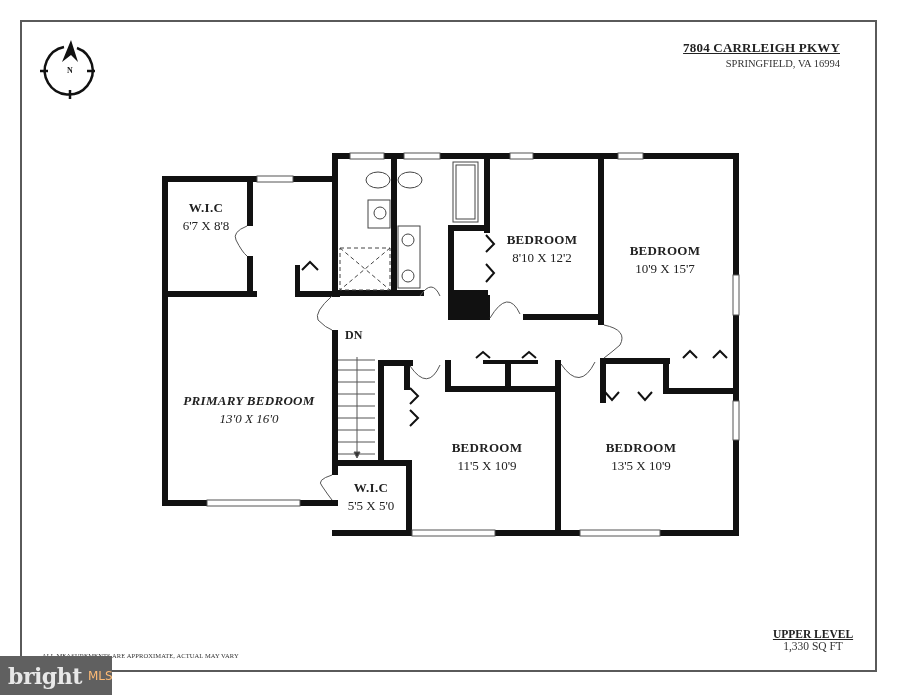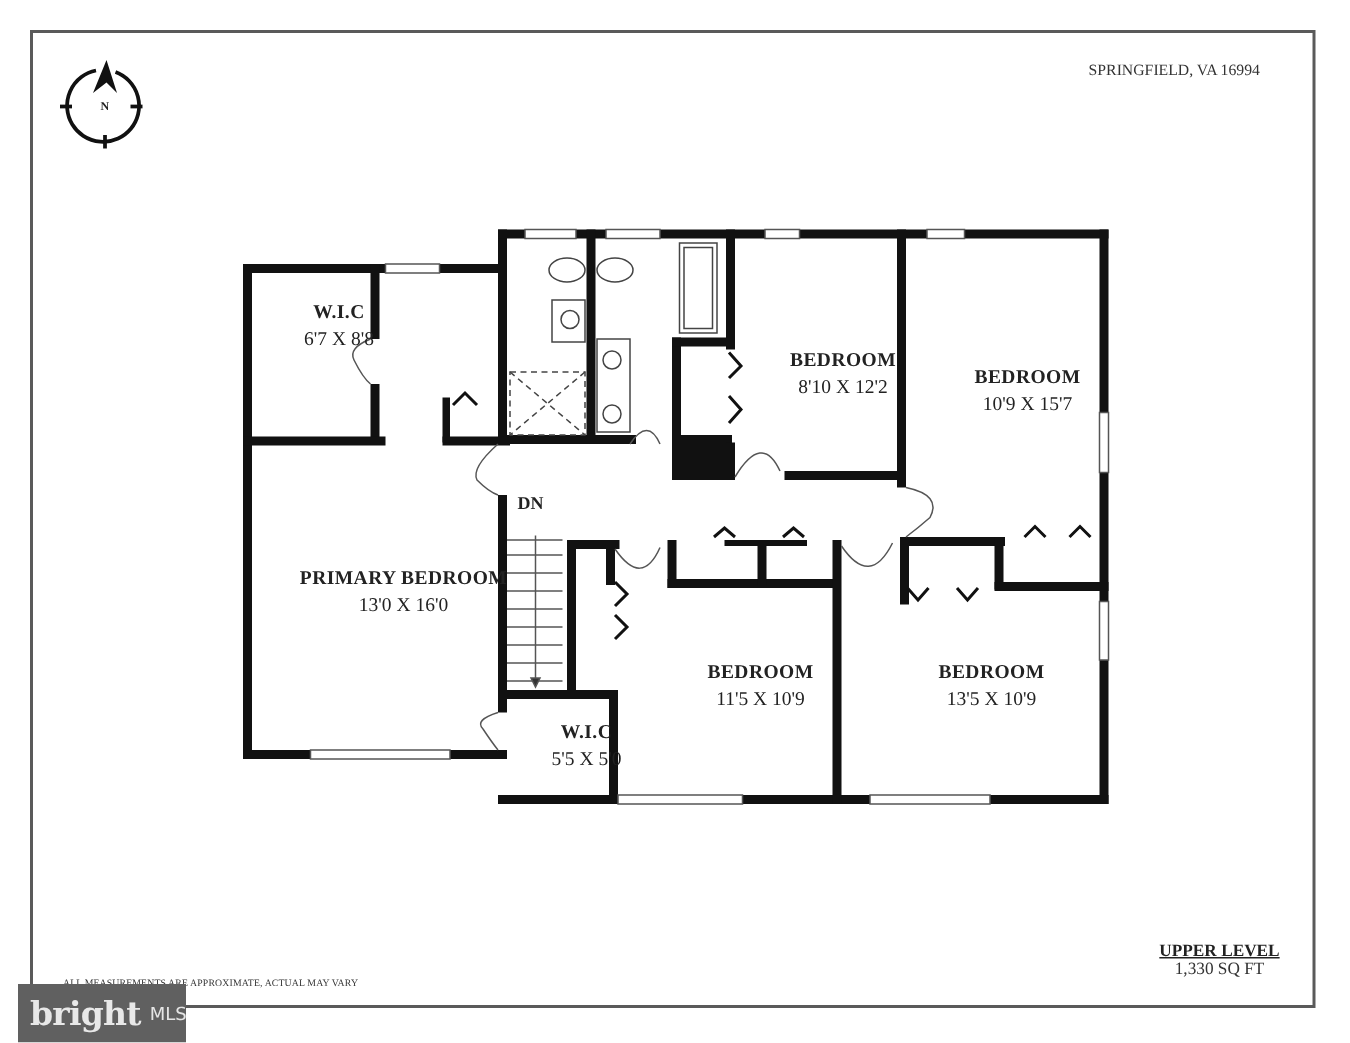--- a/index.html
+++ b/index.html
@@ -5,26 +5,26 @@
     html, body { margin: 0; padding: 0; background: #ffffff; }
     body { width: 900px; height: 695px; position: relative; overflow: hidden; font-family: "Liberation Serif", "DejaVu Serif", serif; }
     .frame { position: absolute; left: 20px; top: 20px; width: 857px; height: 652px; border: 2px solid #5a5a5a; box-sizing: border-box; }
     .title-block { position: absolute; right: 60px; top: 40px; text-align: right; }
     .addr { font-weight: bold; font-size: 13px; text-decoration: underline; color: #222; letter-spacing: 0.2px; }
     .city { font-size: 10.5px; color: #333; margin-top: 2px; }
     .level-block { position: absolute; left: 748px; top: 628px; width: 130px; text-align: center; }
     .level { font-weight: bold; font-size: 11.5px; text-decoration: underline; color: #222; }
     .sqft { font-size: 11.5px; color: #333; }
     .disclaimer { position: absolute; left: 42px; top: 652px; font-size: 6.5px; color: #333; letter-spacing: 0.1px; }
-    .brand { position: absolute; left: 12px; top: 656px; width: 112px; height: 39px; background: #606060; display: flex; align-items: center; padding-left: 8px; box-sizing: border-box; }
+    .brand { position: absolute; left: 0; top: 656px; width: 112px; height: 39px; background: #606060; display: flex; align-items: center; padding-left: 8px; box-sizing: border-box; }
     .brand-main { font-family: "DejaVu Serif", serif; font-size: 22px; color: #e8e8e8; font-weight: bold; letter-spacing: -0.5px; }
-    .brand-sub { font-family: "DejaVu Sans", sans-serif; font-size: 12px; color: #e5e5e5; margin-left: 6px; margin-top: 0; }
+    .brand-sub { font-family: "DejaVu Sans", sans-serif; font-size: 12px; color: #fdba74; margin-left: 6px; margin-top: 0; }
     .brand-dot { display:inline-block; width:5px; height:5px; background:#f06a3a; border-radius:50%; position:relative; top:-12px; left:-9px; }
     svg.plan { position: absolute; left: 0; top: 0; }
-    .label { position: absolute; text-align: center; color: #222; transform: translate(-50%, 0); white-space: nowrap; margin-left: 20px; }
+    .label { position: absolute; text-align: center; color: #222; transform: translate(-50%, 0); white-space: nowrap; }
     .label .name { font-weight: bold; font-size: 13px; letter-spacing: 0.3px; }
     .label .dim { font-size: 13px; margin-top: 2px; }
     .dn { position: absolute; left: 345px; top: 328px; font-weight: bold; font-size: 12px; color: #222; }
   </style>
 </head>
 <body>
 
 <div class="frame"></div>
 
 <svg class="plan" width="900" height="695" viewBox="0 0 900 695">
@@ -157,38 +157,39 @@
     <line x1="338" y1="418" x2="375" y2="418"></line>
     <line x1="338" y1="430" x2="375" y2="430"></line>
     <line x1="338" y1="442" x2="375" y2="442"></line>
     <line x1="338" y1="454" x2="375" y2="454"></line>
     <line x1="357" y1="357" x2="357" y2="455"></line>
     <polygon points="354,452 360,452 357,458" fill="#333"></polygon>
   </g>
 </svg>
 
 <div class="title-block">
+  <div class="addr">7804 CARRLEIGH PKWY</div>
   <div class="city">SPRINGFIELD, VA  16994</div>
 </div>
 
 <div class="dn">DN</div>
 
 <div class="label" style="left:206px; top:200px;">
   <div class="name">W.I.C</div>
   <div class="dim">6'7 X 8'8</div>
 </div>
 <div class="label" style="left:542px; top:232px;">
   <div class="name">BEDROOM</div>
   <div class="dim">8'10 X 12'2</div>
 </div>
 <div class="label" style="left:665px; top:243px;">
   <div class="name">BEDROOM</div>
   <div class="dim">10'9 X 15'7</div>
 </div>
-<div class="label" style="left:249px; top:377px;">
+<div class="label" style="left:249px; top:393px;font-style:italic;">
   <div class="name">PRIMARY BEDROOM</div>
   <div class="dim">13'0 X 16'0</div>
 </div>
 <div class="label" style="left:487px; top:440px;">
   <div class="name">BEDROOM</div>
   <div class="dim">11'5 X 10'9</div>
 </div>
 <div class="label" style="left:641px; top:440px;">
   <div class="name">BEDROOM</div>
   <div class="dim">13'5 X 10'9</div>

